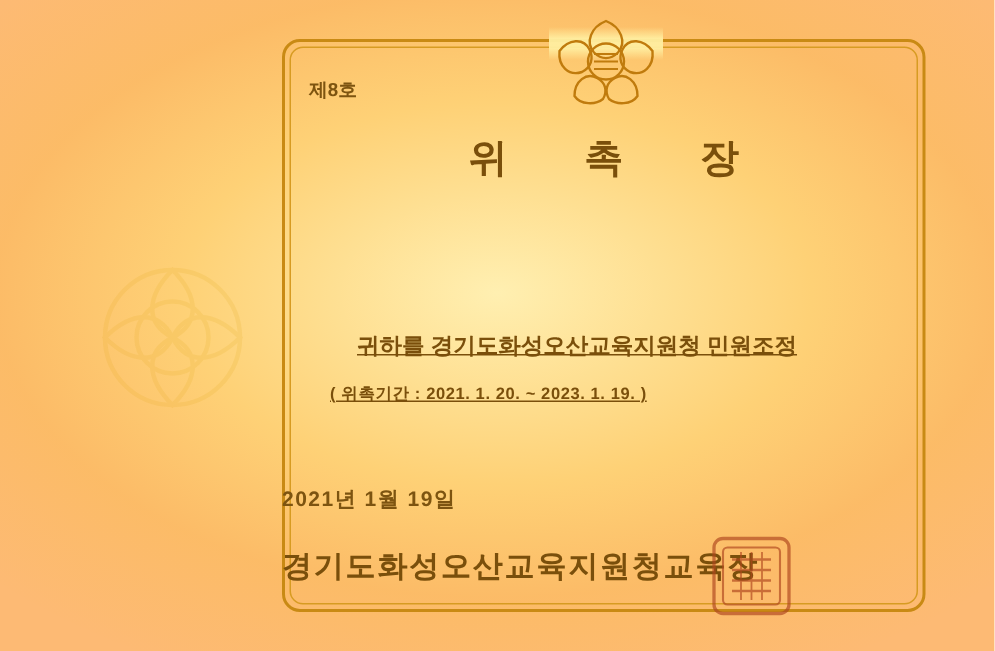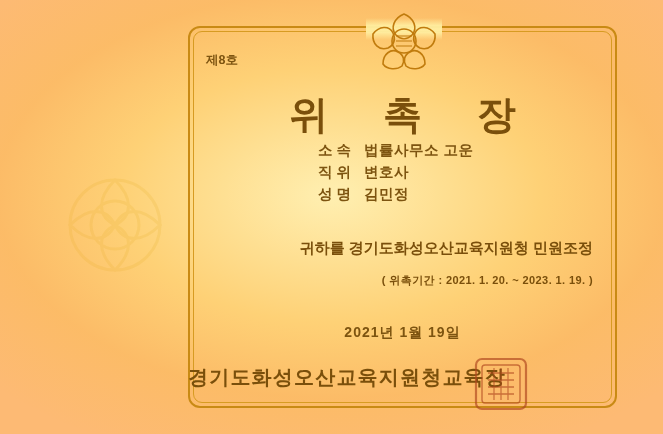--- a/index.html
+++ b/index.html
@@ -99,21 +99,21 @@
     color: #7d5410;
     font-weight: 700;
   }
 
   .main-title {
     position: absolute;
     left: 0;
     right: 0;
     top: 62px;
     text-align: center;
-    font-size: 39px;
+    font-size: 26px;
     font-weight: 700;
     letter-spacing: 22px;
     text-indent: 22px;
     color: #7a4f0b;
   }
 
   .fields {
     position: absolute;
     left: 130px;
     top: 113px;
@@ -133,46 +133,46 @@
   .field-value {
     display: inline-block;
     margin-left: 8px;
     letter-spacing: 0.5px;
   }
 
   .body-text {
     position: absolute;
     left: 24px;
     right: 24px;
-    top: 208px;
+    top: 191px;
     font-size: 15px;
     line-height: 28px;
     color: #7a4f0b;
     font-weight: 700;
-    text-align: right;
+    text-align: left;
     padding-left: 8px;
+    text-decoration: underline;
   }
   .body-line {
     white-space: nowrap;
   }
   .body-line.indent {
     text-indent: 18px;
   }
   .period-line {
     margin-top: 4px;
     font-size: 11px;
     letter-spacing: 0.4px;
   }
 
   .date-line {
     position: absolute;
     left: 0;
     right: 0;
     top: 298px;
-    text-align: center;
     font-size: 14px;
     font-weight: 700;
     color: #7d5410;
     letter-spacing: 1px;
   }
 
   .issuer {
     position: absolute;
     left: 0;
     right: 0;
@@ -239,31 +239,20 @@
         <path d="M29 28 h16 M29 33 h16 M29 38 h16" stroke-width="1.2"></path>
       </g>
     </svg>
 
     <div class="content">
 
       <div class="doc-number">제8호</div>
 
       <div class="main-title">위 촉 장</div>
 
-      <div class="fields">
-        <div class="field-row">
-          <span class="field-label">소속</span><span class="field-value">법률사무소 고운</span>
-        </div>
-        <div class="field-row">
-          <span class="field-label">직위</span><span class="field-value">변호사</span>
-        </div>
-        <div class="field-row">
-          <span class="field-label">성명</span><span class="field-value">김민정</span>
-        </div>
-      </div>
 
       <div class="body-text">
         <div class="body-line indent">귀하를 경기도화성오산교육지원청 민원조정</div>
         <div class="body-line period-line">( 위촉기간 : 2021. 1. 20. ~ 2023. 1. 19. )</div>
       </div>
 
       <div class="date-line">2021년 1월 19일</div>
 
       <div class="issuer">경기도화성오산교육지원청교육장</div>
 

